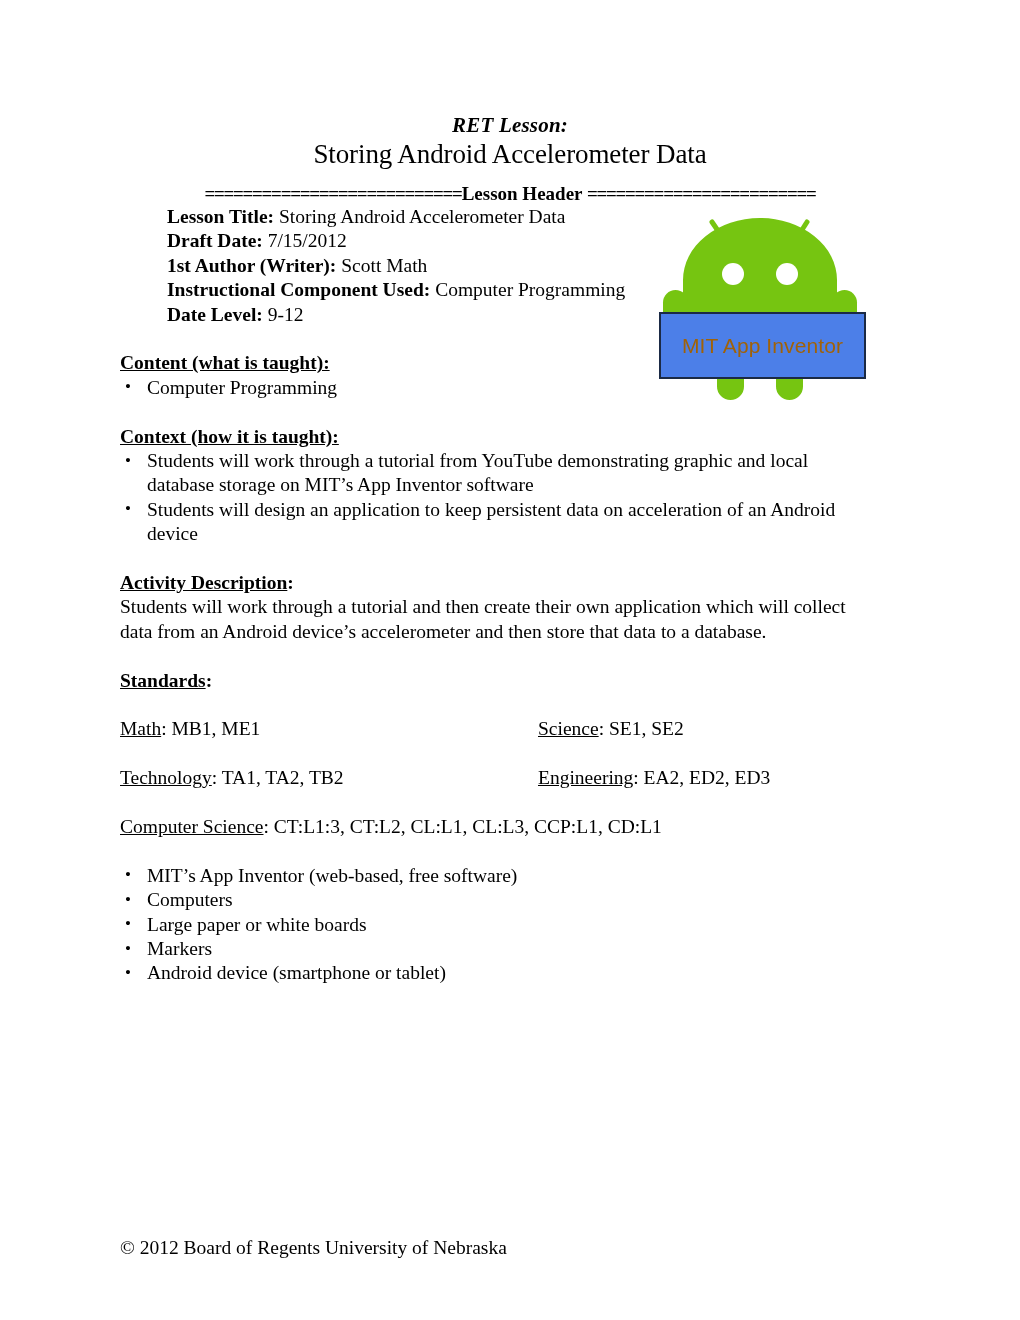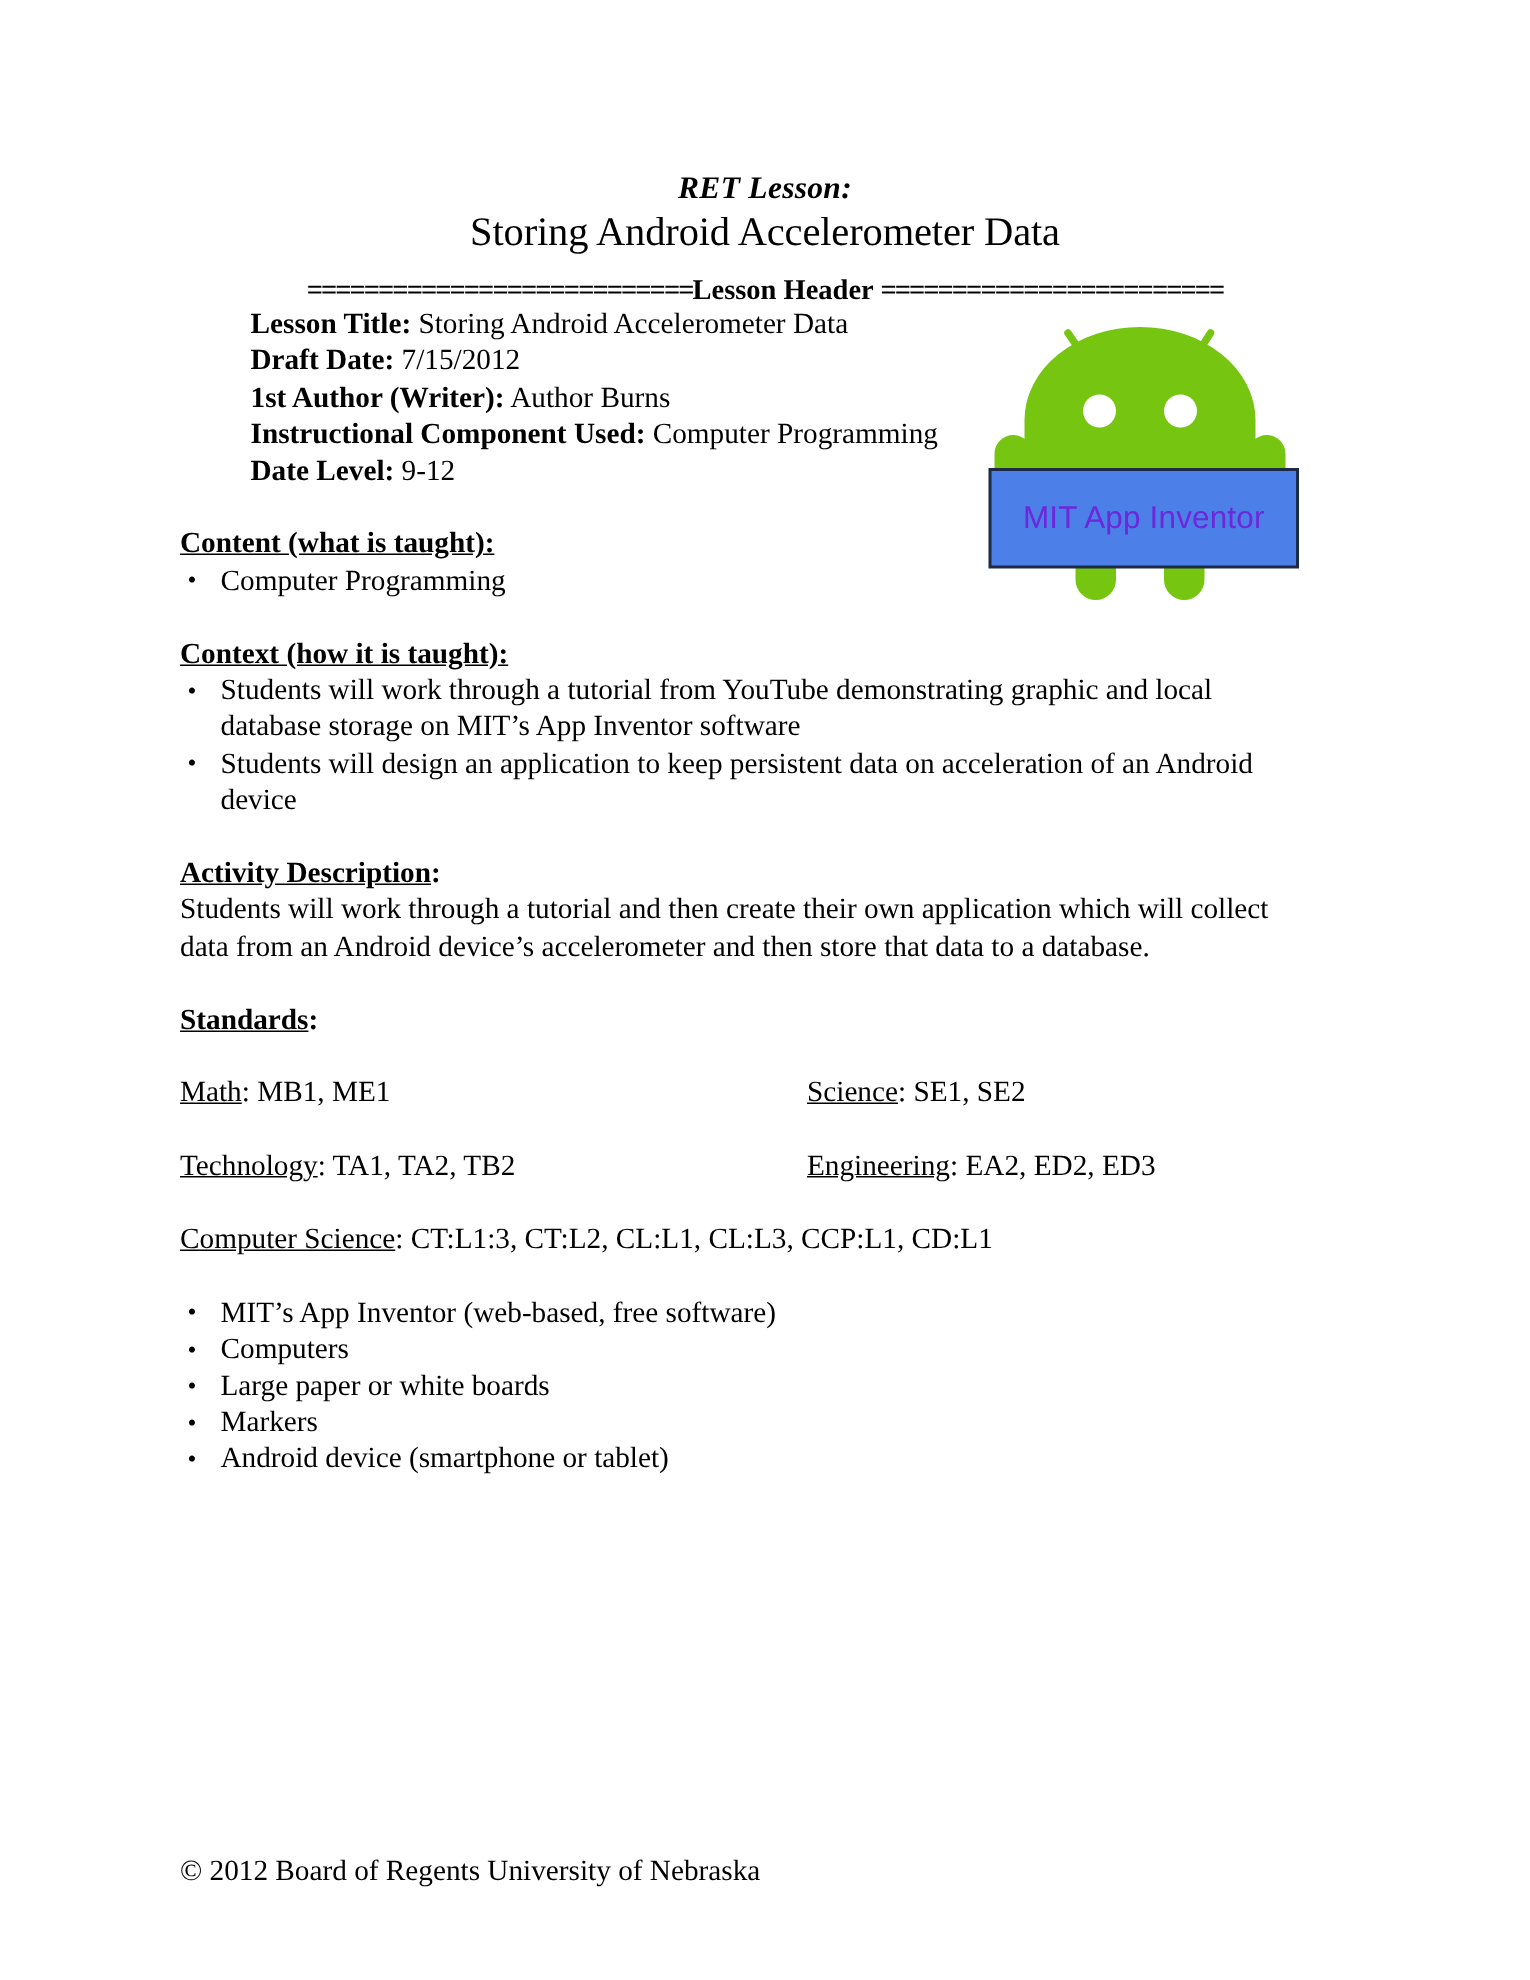--- a/index.html
+++ b/index.html
@@ -144,21 +144,21 @@
     position: absolute;
     left: 5px;
     top: 99px;
     width: 205px;
     height: 65px;
     display: flex;
     align-items: center;
     justify-content: center;
     font-family: "Liberation Sans", sans-serif;
     font-size: 21px;
-    color: #6d28d9;
+    color: #a16207;
     letter-spacing: 0.1px;
     pointer-events: none;
   }
 </style>
 </head>
 <body>
 
 <div class="page">
 
   <div class="title-block">
@@ -189,21 +189,21 @@
 
       <rect x="5" y="99" width="205" height="65" fill="#4C7FE8" stroke="#1b2a45" stroke-width="2"></rect>
     </svg>
     <div class="logo-caption">MIT App Inventor</div>
   </div>
 
   <div class="body-col">
 
     <div class="meta-line"><b>Lesson Title:</b><span> Storing Android Accelerometer Data</span></div>
     <div class="meta-line"><b>Draft Date:</b><span> 7/15/2012</span></div>
-    <div class="meta-line"><b>1st Author (Writer):</b><span> Author Burns</span></div>
+    <div class="meta-line"><b>1st Author (Writer):</b><span> Scott Math</span></div>
     <div class="meta-line"><b>Instructional Component Used:</b><span> Computer Programming</span></div>
     <div class="meta-line"><b>Date Level:</b><span> 9-12</span></div>
 
     <div class="gap-line"></div>
 
     <h2 class="sec"><span class="u">Content (what is taught):</span></h2>
     <ul class="bul narrow">
       <li>Computer Programming</li>
     </ul>
 

